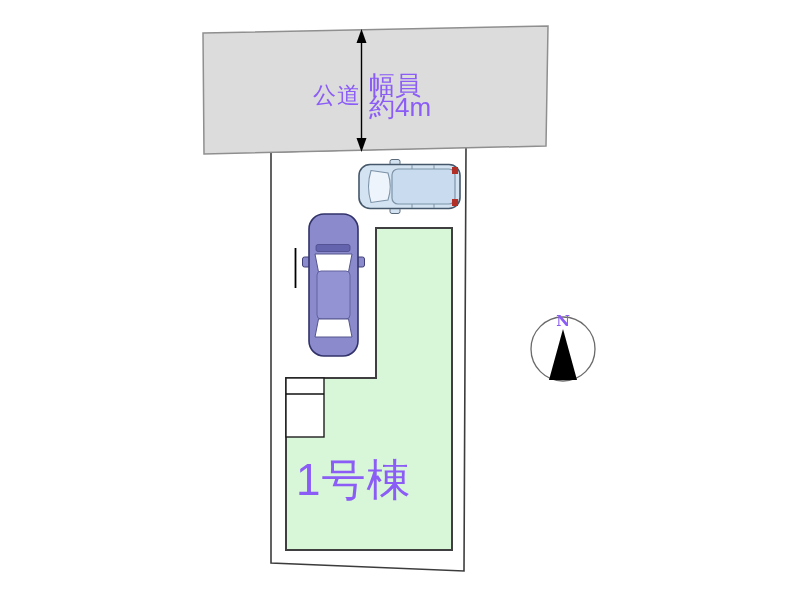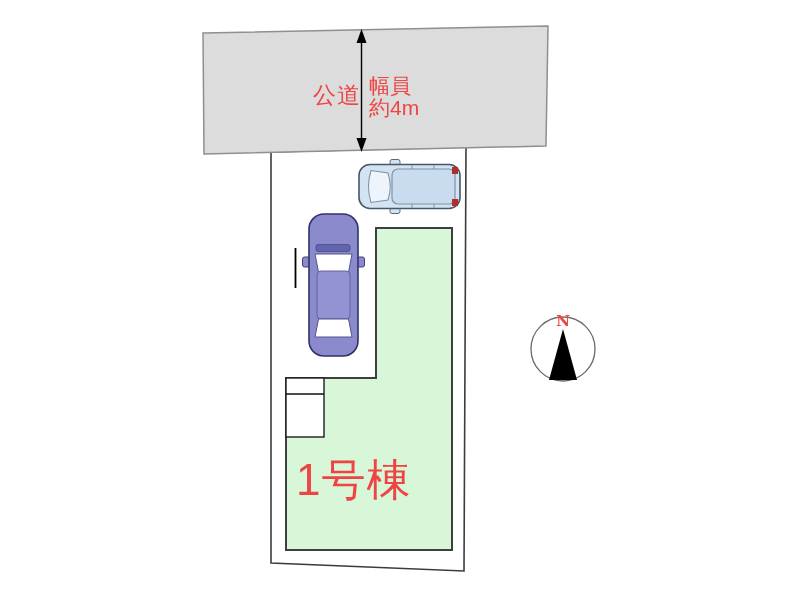--- a/index.html
+++ b/index.html
@@ -15,34 +15,34 @@
     background: #ffffff;
     overflow: hidden;
   }
   #plan-svg {
     position: absolute;
     left: 0;
     top: 0;
   }
   .label {
     position: absolute;
-    color: #ef4444;
+    color: #8b5cf6;
     white-space: nowrap;
     line-height: 1.04;
   }
   .road-label {
     left: 313px;
     top: 84px;
     font-size: 23px;
     letter-spacing: 1px;
   }
   .width-note {
     left: 369px;
     top: 75px;
-    font-size: 21px;
+    font-size: 26px;
   }
   .width-note div { line-height: 21.5px; }
   .building-label {
     left: 296px;
     top: 457px;
     width: 166px;
     text-align: left;
     font-size: 44px;
     letter-spacing: 1px;
   }

